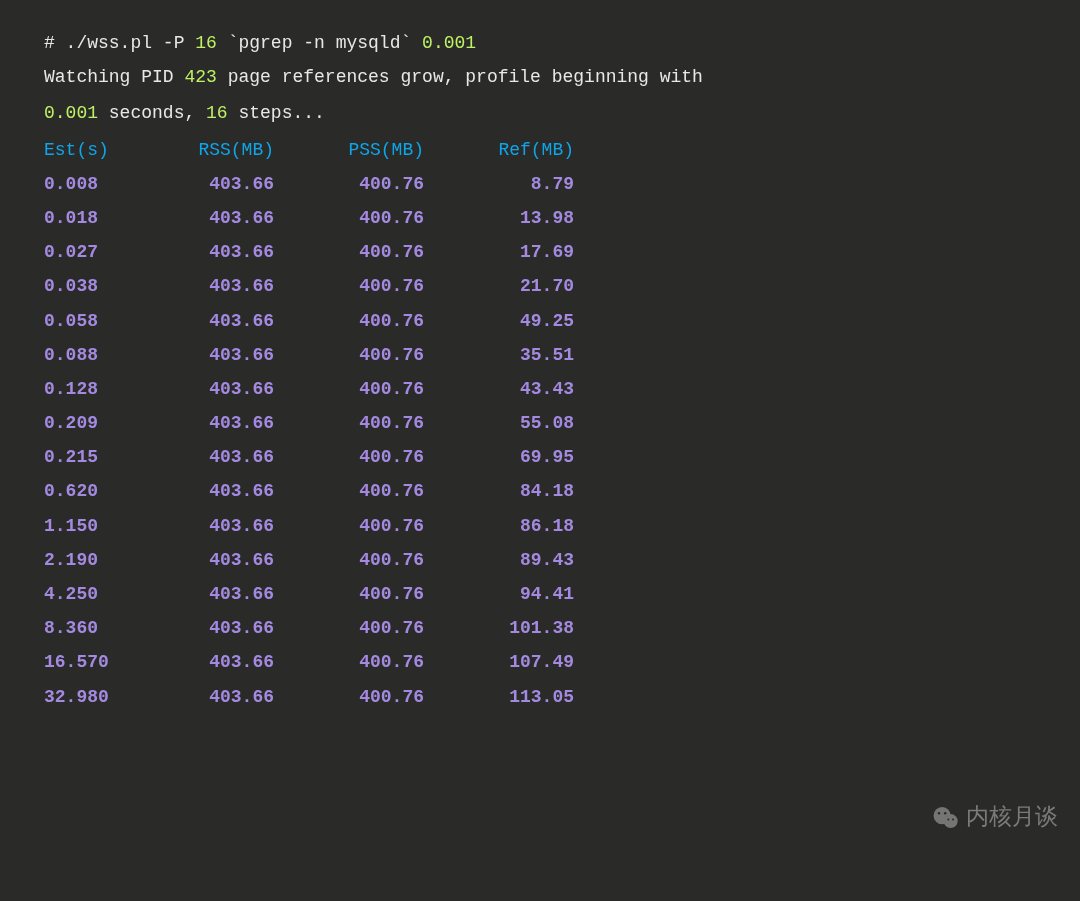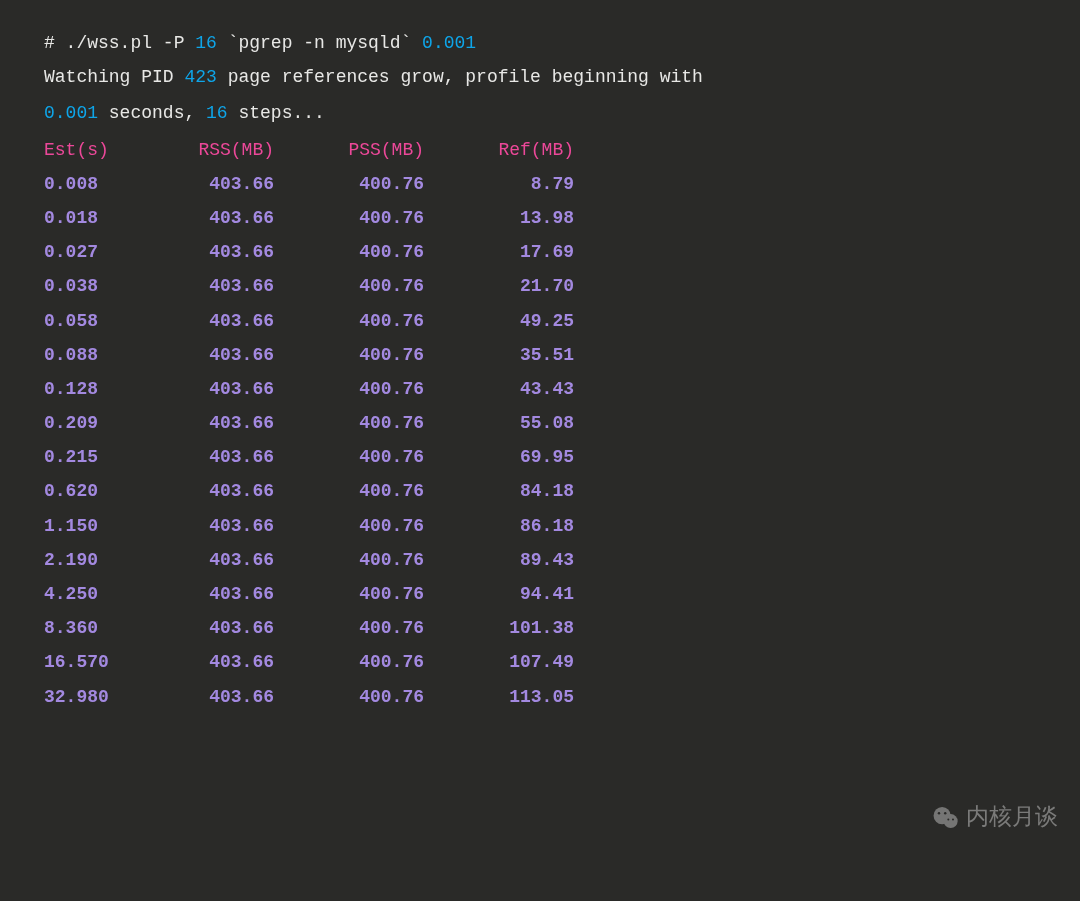--- a/index.html
+++ b/index.html
@@ -15,36 +15,36 @@
       line-height: 1.9;
       padding: 26px 44px;
       width: 1080px;
       height: 901px;
       position: relative;
       overflow: hidden;
     }
     .prompt-line, .info-line, .table-area {
       white-space: pre;
     }
-    .num { color: #0ea5e9; } 
+    .num { color: #bef264; } 
     .plain { color: #e8e8e6; }
     .header-row {
       display: flex;
       color: #e8e8e6;
     }
     .data-row {
       display: flex;
       font-weight: bold;
     }
     .col {
       text-align: right;
       color: #a389e0;
     }
     .col.h {
-      color: #ec4899;
+      color: #0ea5e9;
     }
     .c1 { width: 80px; text-align: left; }
     .c2 { width: 150px; }
     .c3 { width: 150px; }
     .c4 { width: 150px; }
     .info-line { margin-bottom: 2px; }
     .watermark {
       position: absolute;
       right: 22px;
       bottom: 62px;

